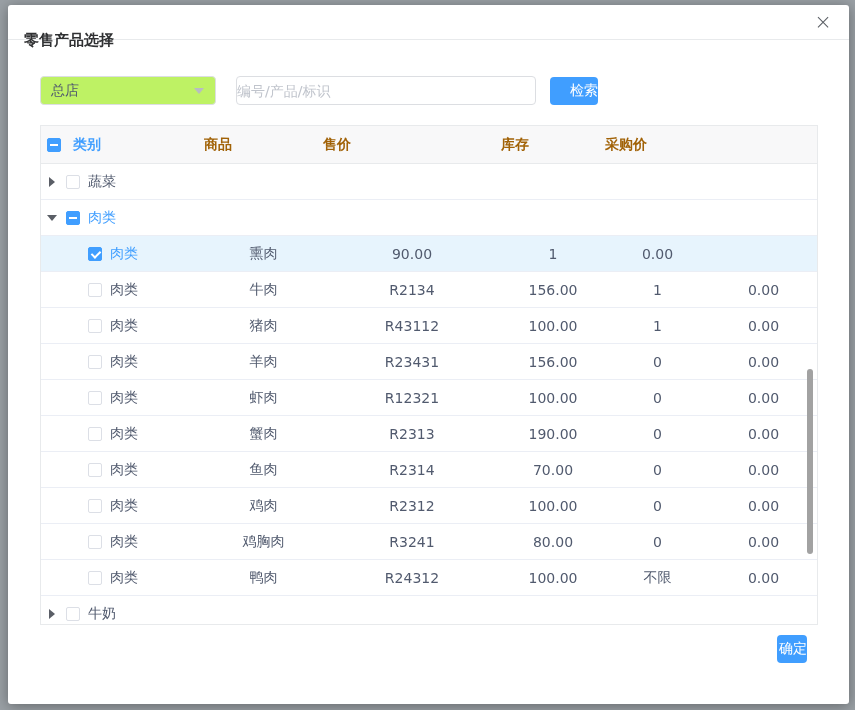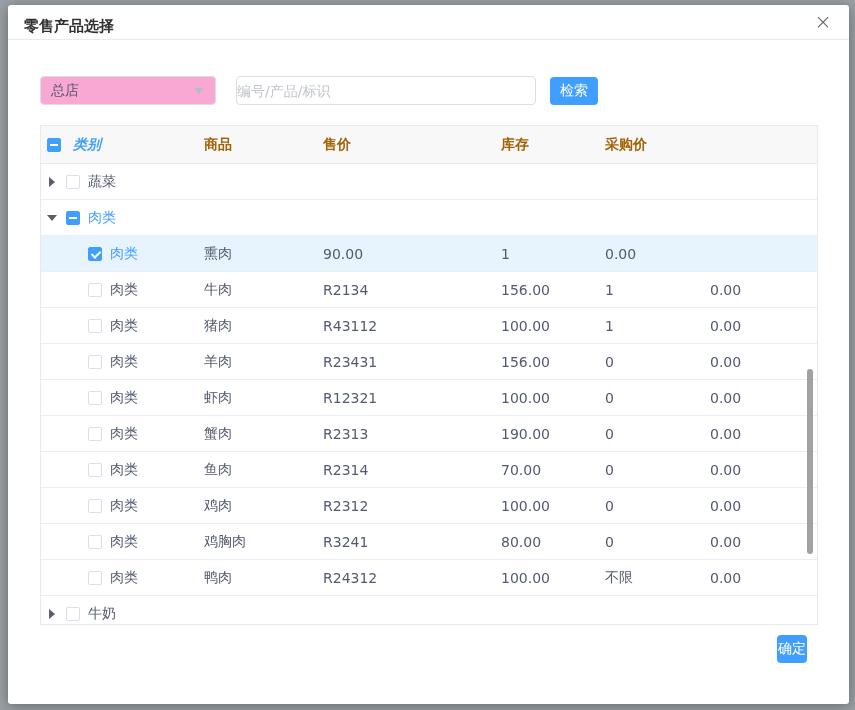--- a/index.html
+++ b/index.html
@@ -20,69 +20,70 @@
   .dialog{
     position:absolute;left:8px;top:5px;width:841px;height:699px;
     background:#fff;border-radius:3px;
     box-shadow:0 2px 14px rgba(0,0,0,.35);
   }
   
   .dlg-header{
     position:relative;height:35px;border-bottom:1px solid var(--border);
   }
   .dlg-title{
-    position:absolute;left:16px;top:4px;line-height:35px;
+    position:absolute;left:16px;top:18px;line-height:35px;
     font-size:15px;font-weight:bold;color:#303133;
   }
   .dlg-close{
     position:absolute;right:12px;top:3px;width:28px;height:28px;
     font-size:21px;line-height:28px;text-align:center;color:#5c6066;
     cursor:pointer;font-weight:300;
   }
   
   .select{
     position:absolute;left:32px;top:71px;width:176px;height:29px;
-    border:1px solid #dcdee2;border-radius:4px;background:#f9a8d4;
+    border:1px solid #dcdee2;border-radius:4px;background:#bef264;
   }
   .select-value{
     position:absolute;left:10px;top:0;line-height:27px;font-size:14px;color:#515a6e;
   }
   .select-caret{
     position:absolute;right:11px;top:11px;width:0;height:0;
     border-left:5px solid transparent;border-right:5px solid transparent;
     border-top:6px solid #b8bcc2;
   }
   .search-input{
     position:absolute;left:228px;top:71px;width:300px;height:29px;
     border:1px solid #dcdee2;border-radius:4px;padding:0 0;
     font-size:14px;color:#515a6e;outline:none;
     font-family:"DejaVu Sans","Liberation Sans",sans-serif;
   }
   .search-input::placeholder{color:#c0c4cc;}
   .btn{
     border:none;border-radius:4px;background:var(--primary);color:#fff;
     font-size:14px;cursor:pointer;
     font-family:"DejaVu Sans","Liberation Sans",sans-serif;
+    text-align:right;
   }
   .search-btn{position:absolute;left:542px;top:72px;width:48px;height:28px;}
   
   .table{
     position:absolute;left:32px;top:120px;width:778px;height:500px;
     border:1px solid var(--border);overflow:hidden;
   }
   .t-header,.t-row{
     display:grid;grid-template-columns:163px 119px 178px 104px 105px 1fr;
     align-items:center;
   }
   .t-header{
     height:38px;background:var(--header-bg);border-bottom:1px solid var(--border);
   }
   .head-label{font-size:14px;font-weight:bold;color:#a16207;}
-  .head-label.primary{color:var(--primary);font-style:italic;}
-  .t-row{height:36px;border-bottom:1px solid var(--row-line);background:#fff;}
+  .head-label.primary{color:var(--primary);}
+  .t-row{height:36px;border-bottom:1px solid var(--row-line);background:#fff;text-align:center;}
   .t-row.selected{background:var(--selected);}
   .cell{font-size:14px;color:#515a6e;overflow:hidden;white-space:nowrap;}
   .col-cat{display:flex;align-items:center;}
   .col-cat.child{padding-left:47px;}
   .t-header .checkbox{margin-left:6px;margin-right:12px;}
   .cat-label{margin-left:8px;font-size:14px;color:#515a6e;}
   .cat-label.active{color:var(--primary);}
   
   .checkbox{
     display:inline-block;flex:none;width:14px;height:14px;border-radius:2px;

